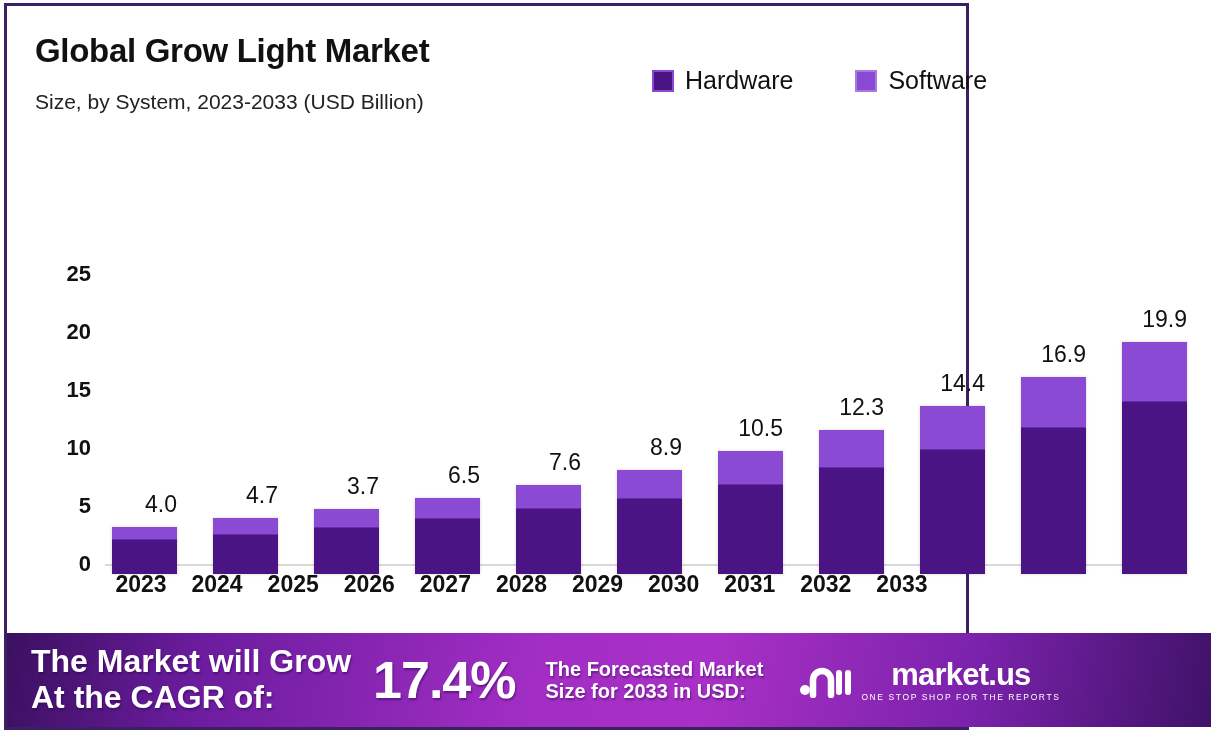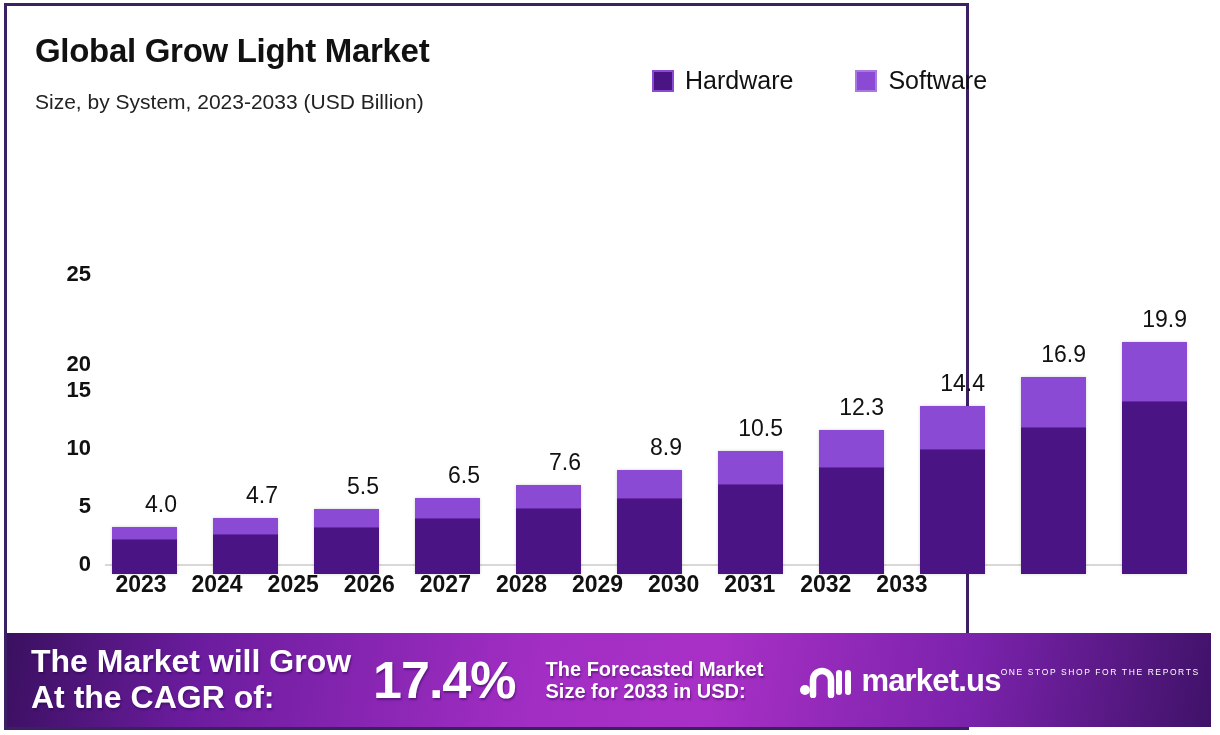--- a/index.html
+++ b/index.html
@@ -98,21 +98,21 @@
   .b-cagr-label{font-size:32px;margin-left:24px;}
   .b-cagr-value{font-size:52px;margin-left:22px;letter-spacing:-1px;}
   .b-fc-label{font-size:20px;margin-left:30px;}
   .b-fc-value{font-size:52px;margin-left:20px;letter-spacing:-1px;}
   
   .logo{
     display:flex;align-items:center;gap:10px;
     margin-left:36px;
   }
   .logo-mark{width:52px;height:36px;flex:none;}
-  .logo-text{display:flex;flex-direction:row;line-height:1;}
+  .logo-text{display:flex;flex-direction:column;line-height:1;align-items:center;}
   .logo-name{
     font-size:31px;font-weight:bold;color:#ffffff;letter-spacing:-0.8px;
   }
   .logo-tag{
     font-size:8.5px;font-weight:normal;color:#ffffff;
     letter-spacing:1.6px;margin-top:3px;
   }
 </style>
 </head>
 <body>
@@ -132,41 +132,41 @@
       <span class="legend-label">Software</span>
     </div>
   </div>
 
   <div class="plot">
     <div class="yaxis">
         <div class="ytick" style="top: 430px;">0</div>
         <div class="ytick" style="top: 372px;">5</div>
         <div class="ytick" style="top: 314px;">10</div>
         <div class="ytick" style="top: 256px;">15</div>
-        <div class="ytick" style="top: 198px; margin-top: 32px;">20</div>
+        <div class="ytick" style="top: 198px;">20</div>
         <div class="ytick" style="top: 140px;">25</div>
       </div>
     <div class="baseline"></div>
     <div class="bars">
         <div class="bar-col">
           <div class="bar-value">4.0</div>
           <div class="bar-stack">
             <div class="seg-sw" style="height: 12.76px; background: rgb(139, 74, 212);"></div>
             <div class="seg-hw" style="height: 33.64px; background: rgb(74, 20, 132);"></div>
           </div>
         </div>
         <div class="bar-col">
           <div class="bar-value">4.7</div>
           <div class="bar-stack">
             <div class="seg-sw" style="height: 15.08px; background: rgb(139, 74, 212);"></div>
             <div class="seg-hw" style="height: 39.44px; background: rgb(74, 20, 132);"></div>
           </div>
         </div>
         <div class="bar-col">
-          <div class="bar-value">5.5</div>
+          <div class="bar-value">3.7</div>
           <div class="bar-stack">
             <div class="seg-sw" style="height: 17.4px; background: rgb(139, 74, 212);"></div>
             <div class="seg-hw" style="height: 46.4px; background: rgb(74, 20, 132);"></div>
           </div>
         </div>
         <div class="bar-col">
           <div class="bar-value">6.5</div>
           <div class="bar-stack">
             <div class="seg-sw" style="height: 20.88px; background: rgb(139, 74, 212);"></div>
             <div class="seg-hw" style="height: 54.52px; background: rgb(74, 20, 132);"></div>

